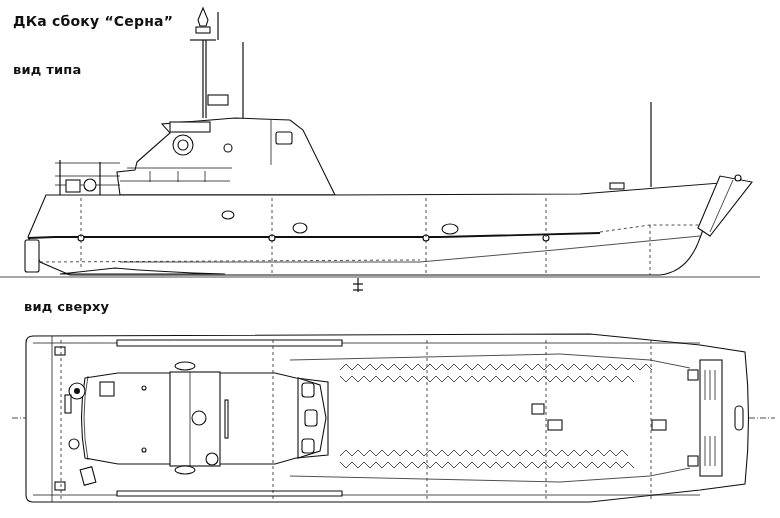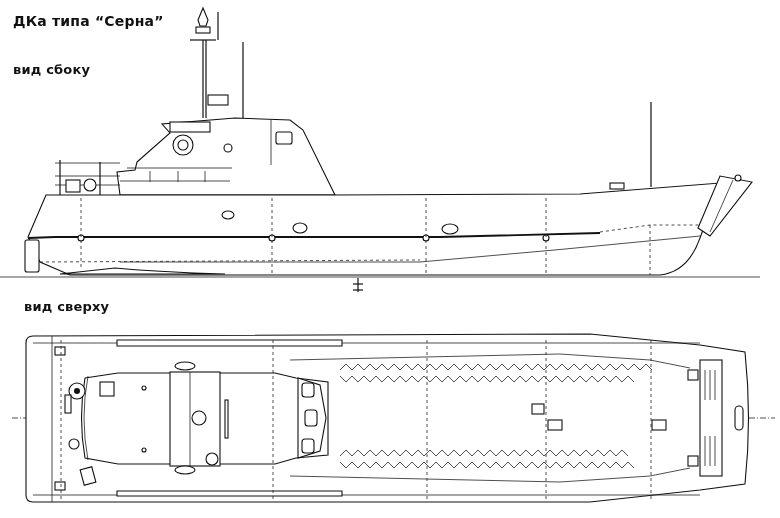--- a/index.html
+++ b/index.html
@@ -13,22 +13,22 @@
     .thick { stroke: #111; fill: none; stroke-width: 1.8; }
     .thin { stroke: #222; fill: none; stroke-width: 0.8; }
     .dash { stroke: #222; fill: none; stroke-width: 0.8; stroke-dasharray: 3 3; }
     .dashdot { stroke: #222; fill: none; stroke-width: 0.8; stroke-dasharray: 6 2 1 2; }
     .fill { fill: #111; stroke: none; }
     .wfill { fill: #fff; stroke: #111; stroke-width: 1.1; }
   </style>
 </head>
 <body>
 
-<div class="label" id="title">ДКа типа “Серна”</div>
-<div class="label" id="side-label">вид сбоку</div>
+<div class="label" id="title">ДКа сбоку “Серна”</div>
+<div class="label" id="side-label">вид типа</div>
 <div class="label" id="top-label">вид сверху</div>
 
 <svg width="780" height="300" viewBox="0 0 780 300">
 
   <line class="thin" x1="0" y1="277" x2="760" y2="277"></line>
 
   <g>
     <line class="ln" x1="203" y1="40" x2="203" y2="118"></line>
     <line class="ln" x1="206" y1="40" x2="206" y2="118"></line>
     <path class="wfill" d="M198 20 L203 8 L208 20 L206 26 L200 26 Z"></path>

